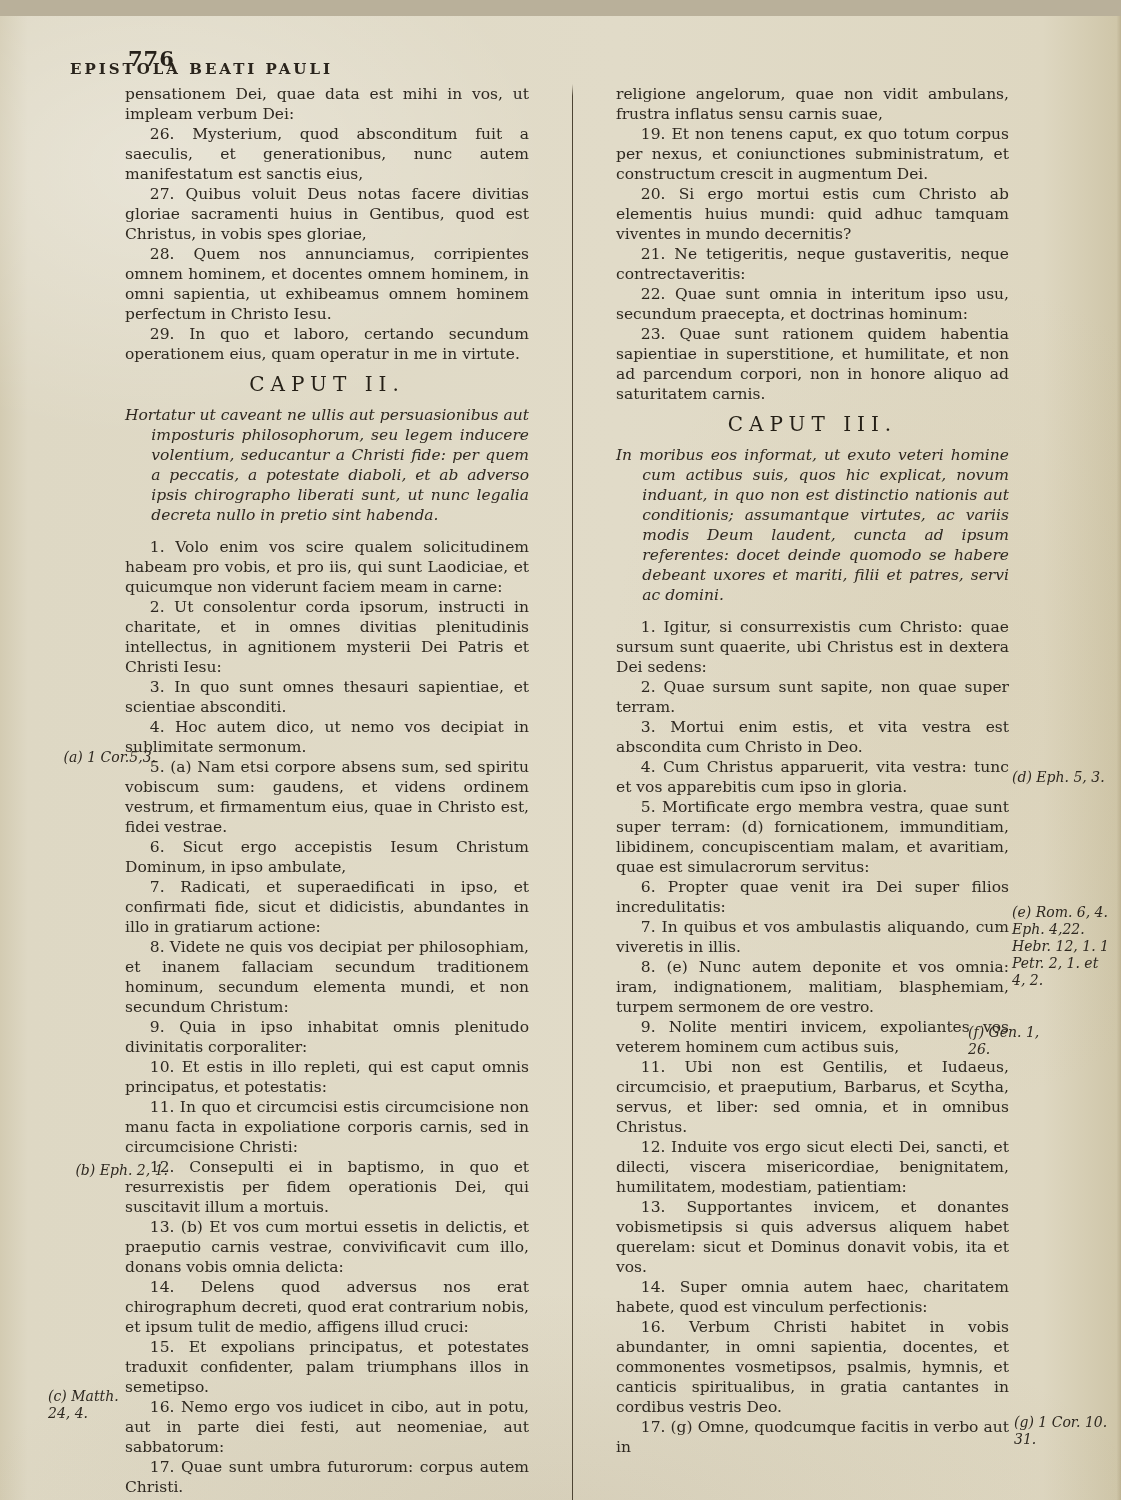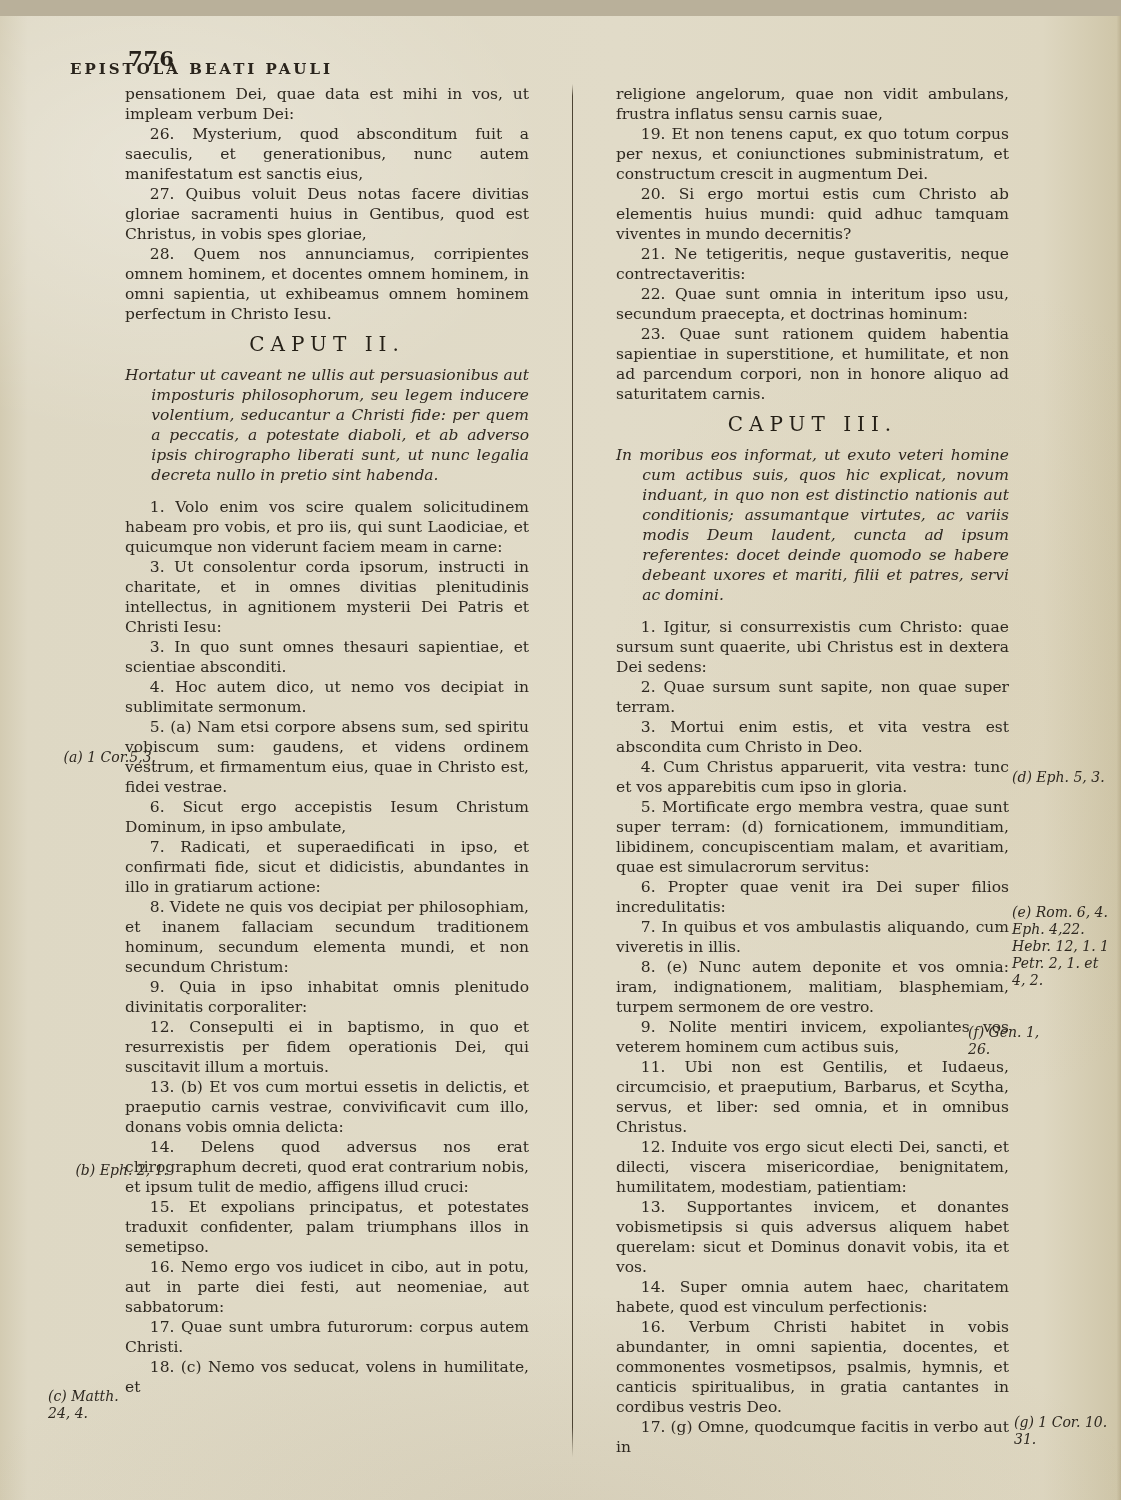--- a/index.html
+++ b/index.html
@@ -57,33 +57,36 @@
   <div class="running-title">EPISTOLA BEATI PAULI</div>
 
   <div class="columns">
 
     <div class="col col-left">
       <p class="cont">pensationem Dei, quae data est mihi in vos, ut impleam verbum Dei:</p>
       <div>
           <p class="verse">26. Mysterium, quod absconditum fuit a saeculis, et generationibus, nunc autem manifestatum est sanctis eius,</p>
           <p class="verse">27. Quibus voluit Deus notas facere divitias gloriae sacramenti huius in Gentibus, quod est Christus, in vobis spes gloriae,</p>
           <p class="verse">28. Quem nos annunciamus, corripientes omnem hominem, et docentes omnem hominem, in omni sapientia, ut exhibeamus omnem hominem perfectum in Christo Iesu.</p>
+          <p class="verse">29. In quo et laboro, certando secundum operationem eius, quam operatur in me in virtute.</p>
         </div>
       <h2 class="caput">CAPUT II.</h2>
       <p class="argument">Hortatur ut caveant ne ullis aut persuasionibus aut imposturis philosophorum, seu legem inducere volentium, seducantur a Christi fide: per quem a peccatis, a potestate diaboli, et ab adverso ipsis chirographo liberati sunt, ut nunc legalia decreta nullo in pretio sint habenda.</p>
       <div>
           <p class="verse">1. Volo enim vos scire qualem solicitudinem habeam pro vobis, et pro iis, qui sunt Laodiciae, et quicumque non viderunt faciem meam in carne:</p>
-          <p class="verse">3. Ut consolentur corda ipsorum, instructi in charitate, et in omnes divitias plenitudinis intellectus, in agnitionem mysterii Dei Patris et Christi Iesu:</p>
+          <p class="verse">2. Ut consolentur corda ipsorum, instructi in charitate, et in omnes divitias plenitudinis intellectus, in agnitionem mysterii Dei Patris et Christi Iesu:</p>
           <p class="verse">3. In quo sunt omnes thesauri sapientiae, et scientiae absconditi.</p>
           <p class="verse">4. Hoc autem dico, ut nemo vos decipiat in sublimitate sermonum.</p>
           <p class="verse">5. (a) Nam etsi corpore absens sum, sed spiritu vobiscum sum: gaudens, et videns ordinem vestrum, et firmamentum eius, quae in Christo est, fidei vestrae.</p>
           <p class="verse">6. Sicut ergo accepistis Iesum Christum Dominum, in ipso ambulate,</p>
           <p class="verse">7. Radicati, et superaedificati in ipso, et confirmati fide, sicut et didicistis, abundantes in illo in gratiarum actione:</p>
           <p class="verse">8. Videte ne quis vos decipiat per philosophiam, et inanem fallaciam secundum traditionem hominum, secundum elementa mundi, et non secundum Christum:</p>
           <p class="verse">9. Quia in ipso inhabitat omnis plenitudo divinitatis corporaliter:</p>
+          <p class="verse">10. Et estis in illo repleti, qui est caput omnis principatus, et potestatis:</p>
+          <p class="verse">11. In quo et circumcisi estis circumcisione non manu facta in expoliatione corporis carnis, sed in circumcisione Christi:</p>
           <p class="verse">12. Consepulti ei in baptismo, in quo et resurrexistis per fidem operationis Dei, qui suscitavit illum a mortuis.</p>
           <p class="verse">13. (b) Et vos cum mortui essetis in delictis, et praeputio carnis vestrae, convivificavit cum illo, donans vobis omnia delicta:</p>
           <p class="verse">14. Delens quod adversus nos erat chirographum decreti, quod erat contrarium nobis, et ipsum tulit de medio, affigens illud cruci:</p>
           <p class="verse">15. Et expolians principatus, et potestates traduxit confidenter, palam triumphans illos in semetipso.</p>
           <p class="verse">16. Nemo ergo vos iudicet in cibo, aut in potu, aut in parte diei festi, aut neomeniae, aut sabbatorum:</p>
           <p class="verse">17. Quae sunt umbra futurorum: corpus autem Christi.</p>
           <p class="verse">18. (c) Nemo vos seducat, volens in humilitate, et</p>
         </div>
     </div>
 

